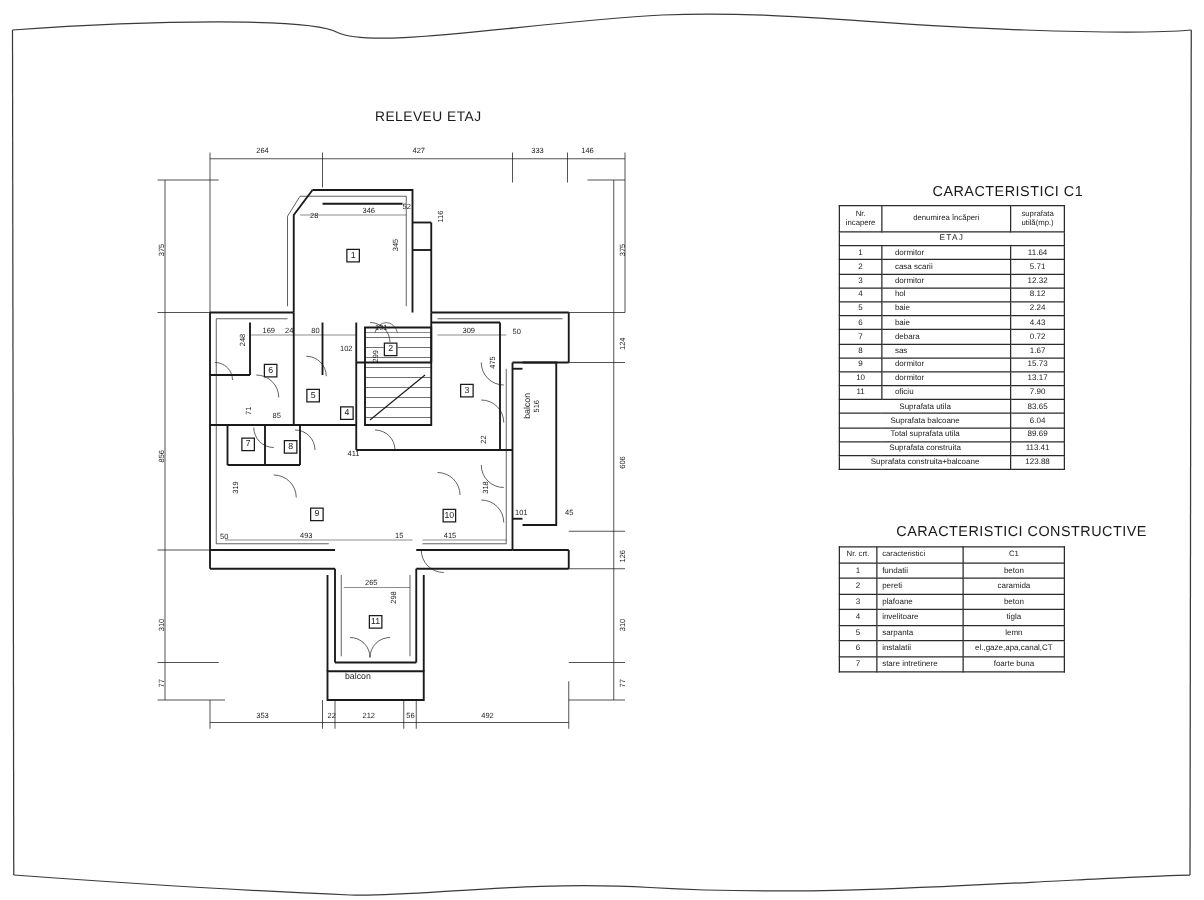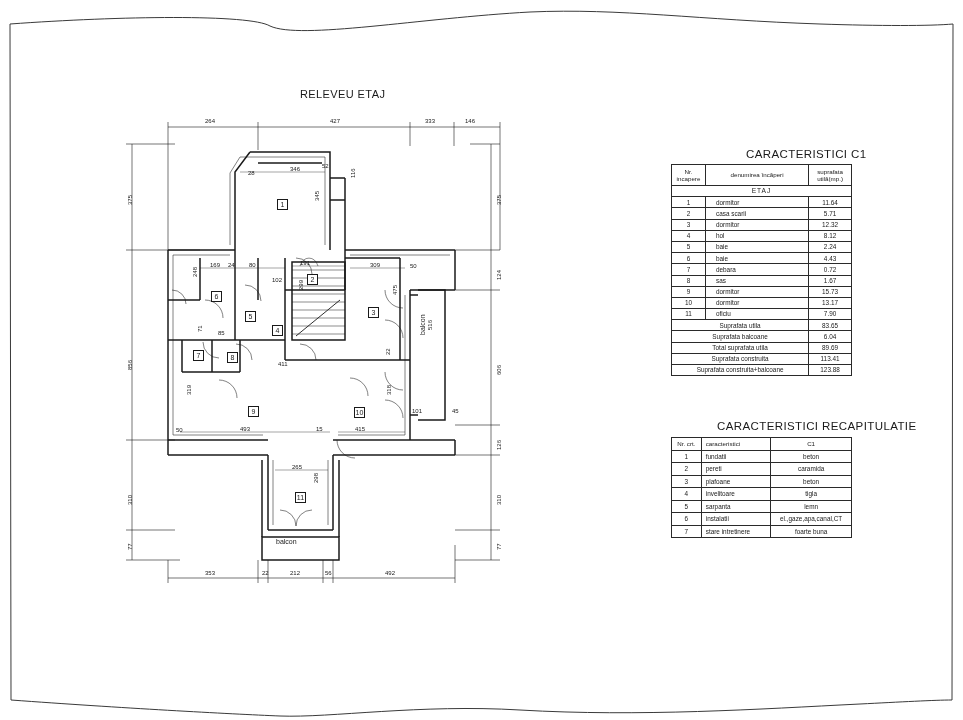--- a/index.html
+++ b/index.html
@@ -297,21 +297,21 @@
         <td class="sum" colspan="2">Suprafata construita</td>
         <td>113.41</td>
       </tr>
     <tr>
         <td class="sum" colspan="2">Suprafata construita+balcoane</td>
         <td>123.88</td>
       </tr>
   </tbody>
 </table>
 
-<div class="draw-title" id="carac-title">CARACTERISTICI RECAPITULATIE</div>
+<div class="draw-title" id="carac-title">CARACTERISTICI CONSTRUCTIVE</div>
 
 <table class="tbl" id="carac-table">
   <colgroup>
       <col class="k1">
       <col class="k2">
       <col class="k3">
     </colgroup>
   <tbody>
     <tr>
       <td class="hd">Nr. crt.</td>

